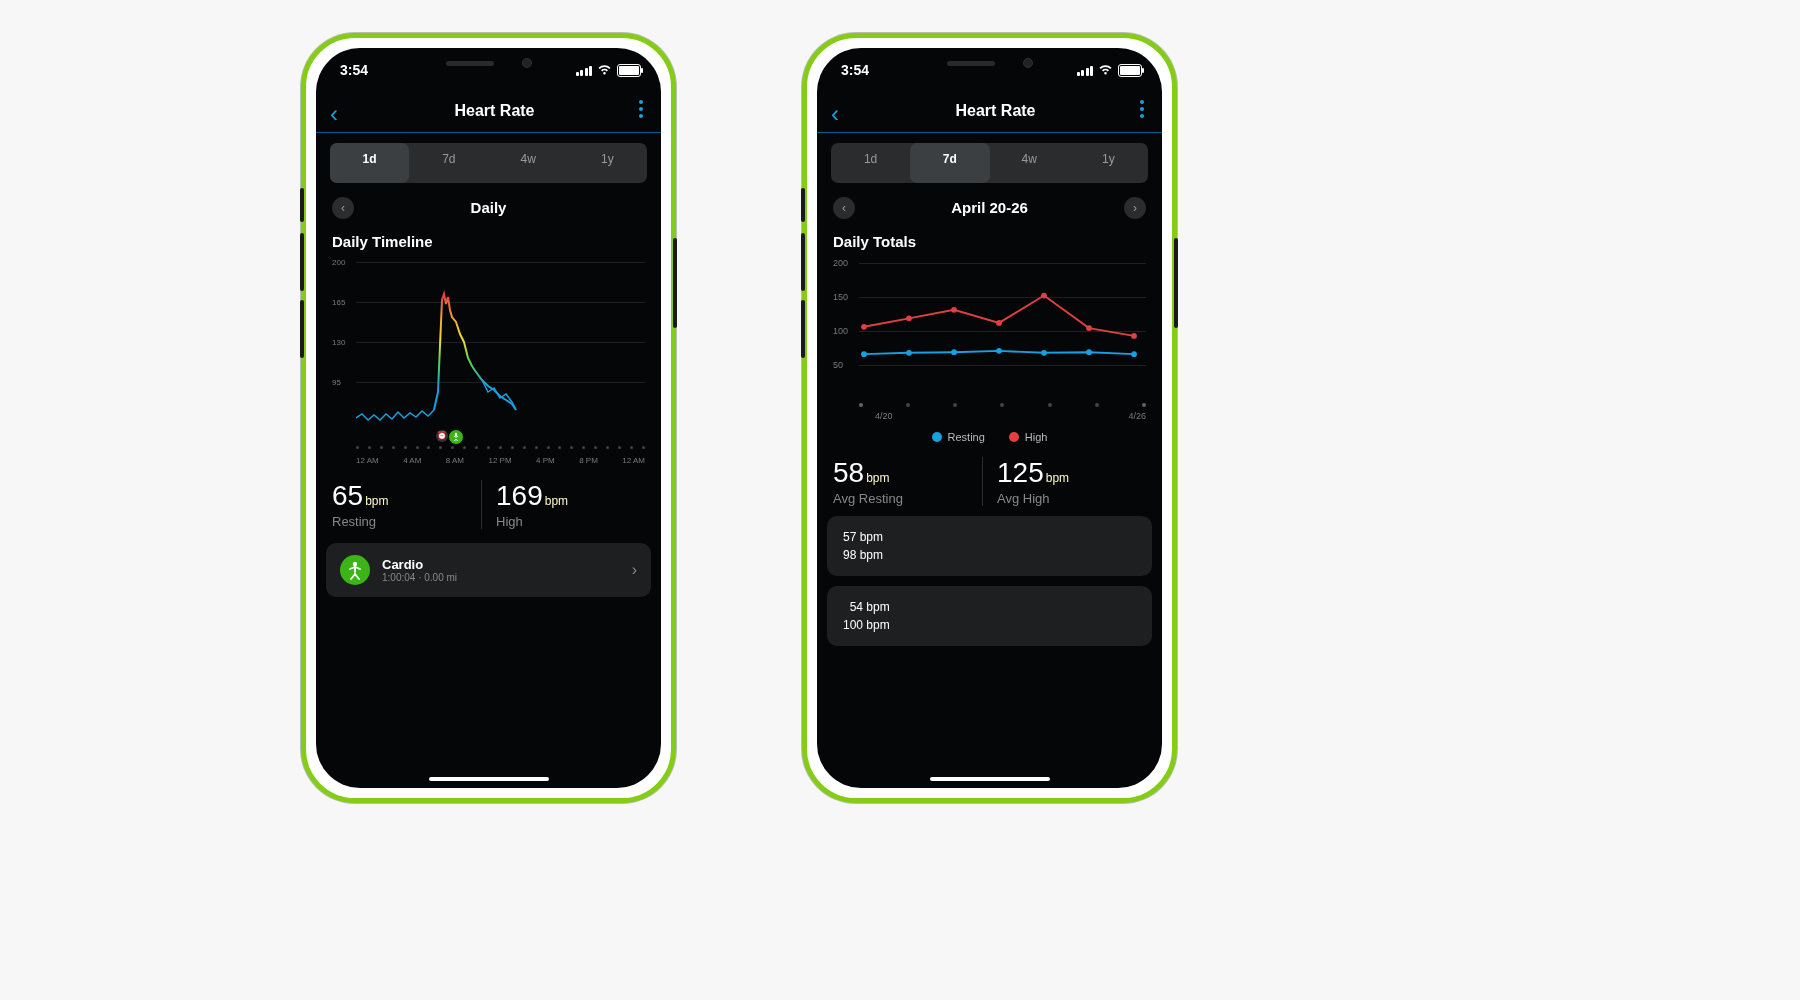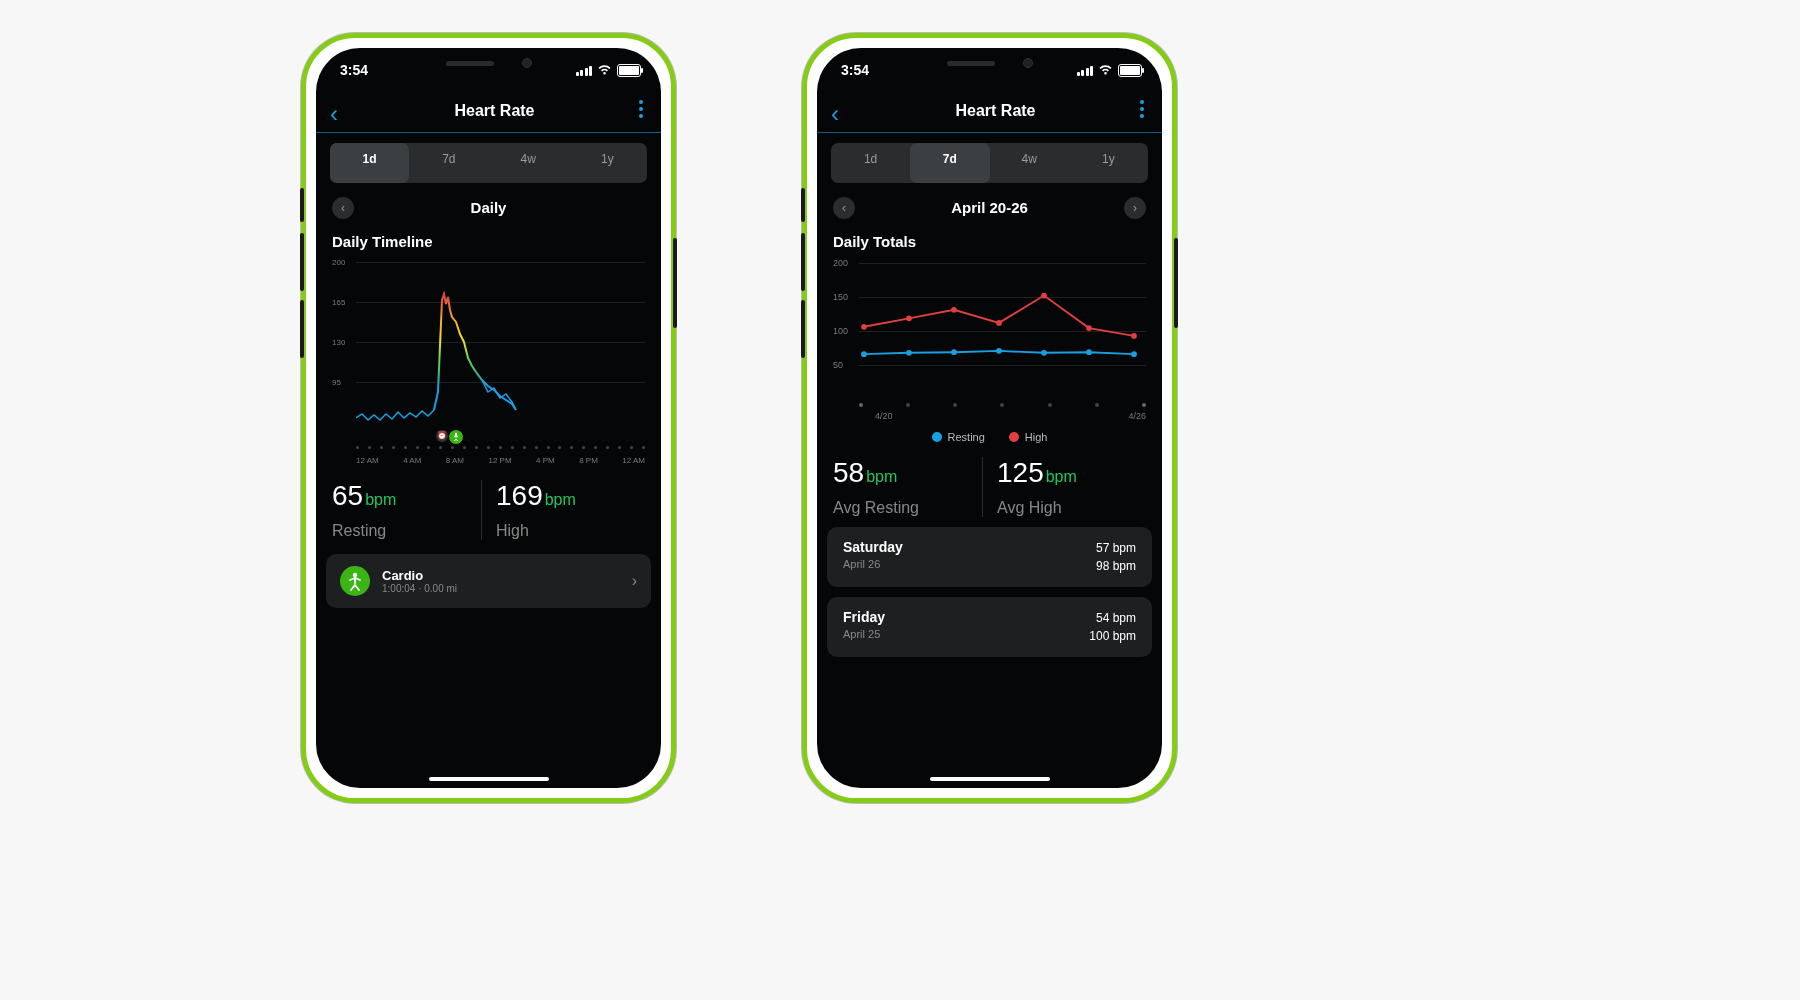--- a/index.html
+++ b/index.html
@@ -77,22 +77,22 @@
 .sect{margin:4px 16px 0;font-size:15px;font-weight:700;}
 
 
 .chartbox{margin:8px 16px 0;position:relative;}
 
 
 .stats{display:flex;margin:12px 16px 0;gap:0;}
 .stat{flex:1;}
 .stat+.stat{border-left:1px solid #2a2c2e;padding-left:14px;}
 .stat .v{font-size:28px;font-weight:400;}
-.stat .u{font-size:16px;color:#22c55e;margin-left:2px;}
-.stat .c{font-size:16px;color:#888;margin-top:10px;}
+.stat .u{font-size:12px;color:#fef9c3;margin-left:2px;}
+.stat .c{font-size:13px;color:#888;margin-top:2px;}
 
 
 .actrow{margin:14px 10px 0;background:#1d1f21;border-radius:10px;height:54px;display:flex;align-items:center;padding:0 14px;}
 .actbadge{width:30px;height:30px;border-radius:50%;background:#3bb516;position:relative;flex:0 0 30px;}
 .actbadge svg{position:absolute;inset:5px;}
 .actinfo{margin-left:12px;flex:1;}
 .actinfo .t{font-size:13px;font-weight:600;}
 .actinfo .d{font-size:10px;color:#888;}
 .actchev{color:#888;font-size:16px;}
 
@@ -404,34 +404,26 @@
         <div><span class="v">58</span><span class="u">bpm</span></div>
         <div class="c">Avg Resting</div>
       </div>
       <div class="stat">
         <div><span class="v">125</span><span class="u">bpm</span></div>
         <div class="c">Avg High</div>
       </div>
     </div>
 
     <div class="dayrow">
-      <div class="dl">
-        <div class="dname">Saturday</div>
-        <div class="ddate">April 26</div>
-      </div>
       <div class="dr">
         <div>57 bpm</div>
         <div>98 bpm</div>
       </div>
     </div>
     <div class="dayrow">
-      <div class="dl">
-        <div class="dname">Friday</div>
-        <div class="ddate">April 25</div>
-      </div>
       <div class="dr">
         <div>54 bpm</div>
         <div>100 bpm</div>
       </div>
     </div>
 
     <div class="homebar"></div>
   </div>
 </div>
 

